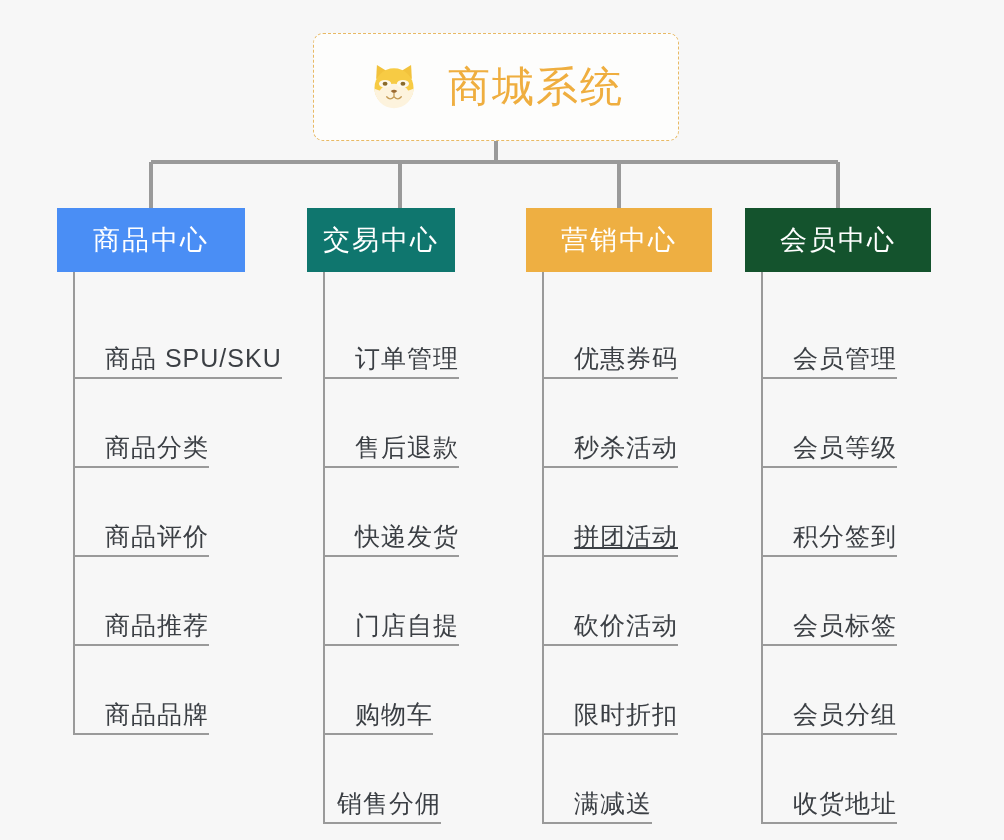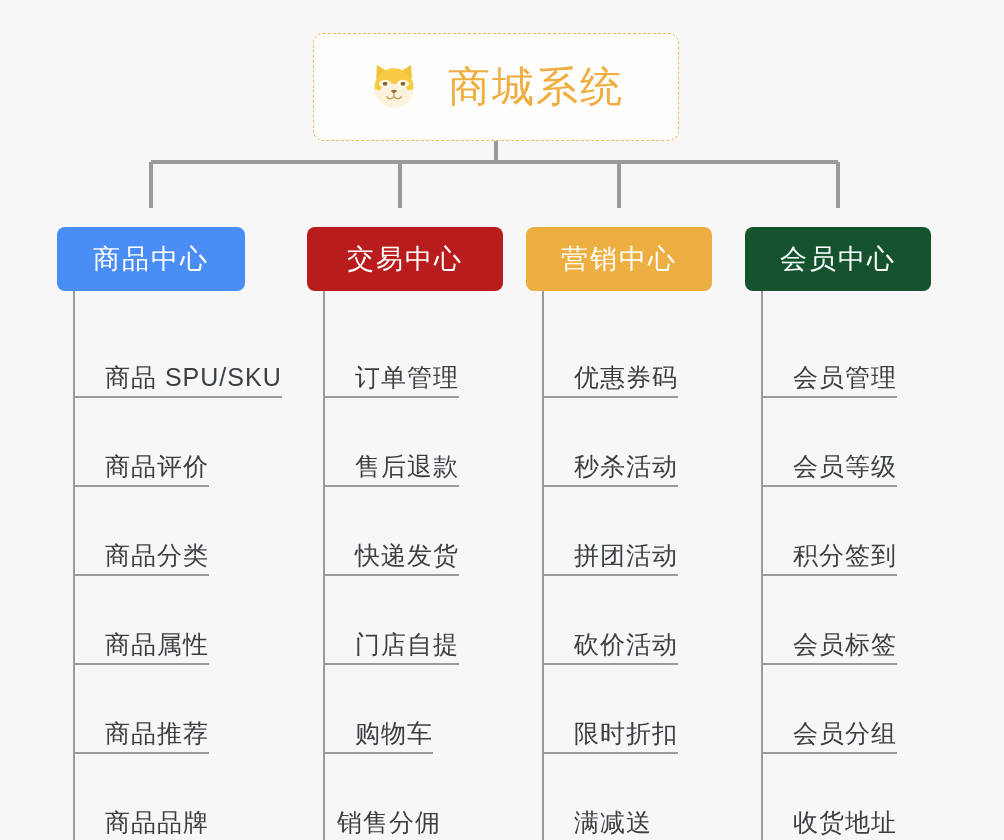--- a/index.html
+++ b/index.html
@@ -61,29 +61,28 @@
   }
 
   
   .column {
     position: absolute;
     top: 208px;
   }
   .col-head {
     box-sizing: border-box;
     height: 64px;
-    border-radius: 8px;
+    border-radius: 0;
     display: flex;
     align-items: center;
     justify-content: center;
     color: #ffffff;
     font-size: 27px;
     letter-spacing: 2px;
     white-space: nowrap;
-    margin-top: 19px;
   }
 
   
   .leaves {
     position: relative;
     margin-left: 16px;
     border-left: 2px solid #9a9a9a;
     padding-top: 18px;
   }
   .leaf {
@@ -139,38 +138,35 @@
 
 <div class="column" style="left: 57px; width: 188px;">
       <div class="col-head" style="background: rgb(74, 142, 245); width: 188px;">
         <span>商品中心</span>
       </div>
       <div class="leaves" style="border-left-color: rgb(154, 154, 154);">
         <div class="leaf">
           <span class="leaf-label" style="border-bottom-color: rgb(154, 154, 154);">商品 SPU/SKU</span>
         </div>
         <div class="leaf">
+          <span class="leaf-label" style="border-bottom-color: rgb(154, 154, 154);">商品分类</span>
+        </div>
+        <div class="leaf">
           <span class="leaf-label" style="border-bottom-color: rgb(154, 154, 154);">商品评价</span>
         </div>
         <div class="leaf">
-          <span class="leaf-label" style="border-bottom-color: rgb(154, 154, 154);">商品分类</span>
-        </div>
-        <div class="leaf">
-          <span class="leaf-label" style="border-bottom-color: rgb(154, 154, 154);">商品属性</span>
-        </div>
-        <div class="leaf">
           <span class="leaf-label" style="border-bottom-color: rgb(154, 154, 154);">商品推荐</span>
         </div>
         <div class="leaf">
           <span class="leaf-label" style="border-bottom-color: rgb(154, 154, 154);">商品品牌</span>
         </div>
       </div>
     </div>
     <div class="column" style="left: 307px; width: 186px;">
-      <div class="col-head" style="background: #b91c1c; width: 196px; font-family: Liberation Mono, monospace;">
+      <div class="col-head" style="background: #0f766e; width: 148px; font-family: Liberation Mono, monospace;">
         <span>交易中心</span>
       </div>
       <div class="leaves" style="border-left-color: rgb(154, 154, 154);">
         <div class="leaf">
           <span class="leaf-label" style="border-bottom-color: rgb(154, 154, 154);">订单管理</span>
         </div>
         <div class="leaf">
           <span class="leaf-label" style="border-bottom-color: rgb(154, 154, 154);">售后退款</span>
         </div>
         <div class="leaf">
@@ -192,21 +188,21 @@
         <span>营销中心</span>
       </div>
       <div class="leaves" style="border-left-color: rgb(154, 154, 154);">
         <div class="leaf">
           <span class="leaf-label" style="border-bottom-color: rgb(154, 154, 154);">优惠券码</span>
         </div>
         <div class="leaf">
           <span class="leaf-label" style="border-bottom-color: rgb(154, 154, 154);">秒杀活动</span>
         </div>
         <div class="leaf">
-          <span class="leaf-label" style="border-bottom-color: rgb(154, 154, 154);">拼团活动</span>
+          <span class="leaf-label" style="border-bottom-color: rgb(154, 154, 154); text-decoration: underline;">拼团活动</span>
         </div>
         <div class="leaf">
           <span class="leaf-label" style="border-bottom-color: rgb(154, 154, 154);">砍价活动</span>
         </div>
         <div class="leaf">
           <span class="leaf-label" style="border-bottom-color: rgb(154, 154, 154); margin-top: 8px;">限时折扣</span>
         </div>
         <div class="leaf">
           <span class="leaf-label" style="border-bottom-color: rgb(154, 154, 154);">满减送</span>
         </div>

